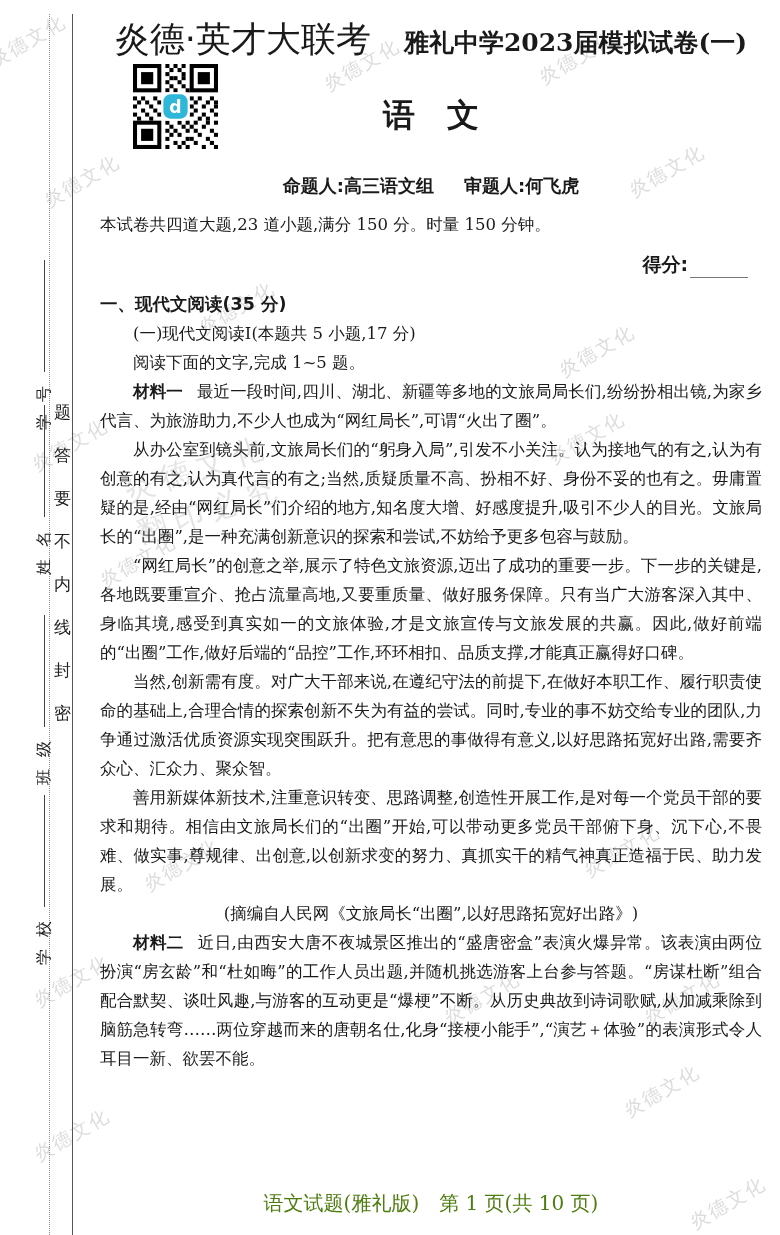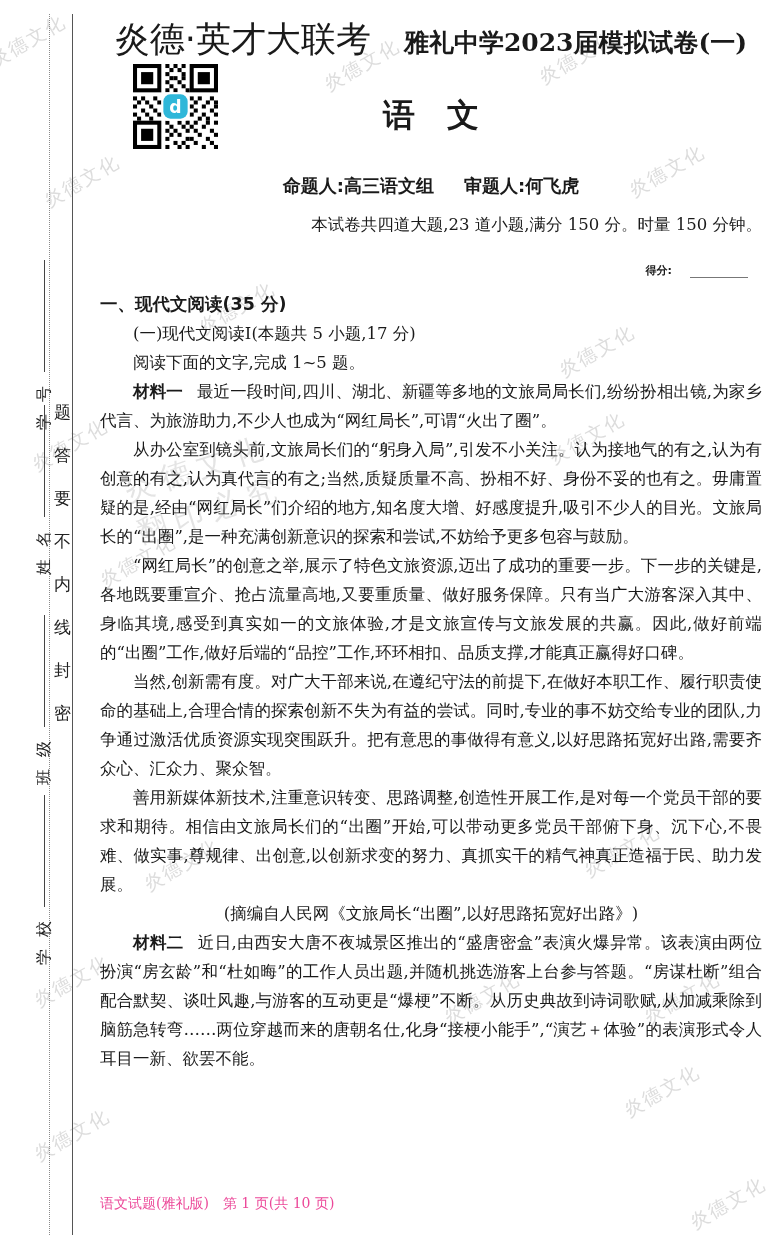--- a/index.html
+++ b/index.html
@@ -35,35 +35,35 @@
 
   
   .main{position:absolute;left:100px;top:0;width:662px;}
   .exam-header{text-align:center;margin-top:22px;white-space:nowrap;line-height:34px;}
   .brand{font-family:"DejaVu Sans","Liberation Sans",sans-serif;font-weight:400;font-size:35px;}
   .exam-name{font-family:"DejaVu Serif","Liberation Serif",serif;font-weight:600;font-size:25px;margin-left:33px;}
   .subject{text-align:center;margin-top:33px;font-size:32px;font-weight:bold;line-height:38px;
            font-family:"DejaVu Sans","Liberation Sans",sans-serif;}
   .persons{display:flex;justify-content:center;gap:30px;margin-top:40px;line-height:24px;
            font-family:"DejaVu Sans","Liberation Sans",sans-serif;font-weight:bold;font-size:18px;}
-  .instructions{text-align:right;margin-top:16px;font-size:16.5px;line-height:22px;}
+  .instructions{text-align:left;margin-top:16px;font-size:16.5px;line-height:22px;}
   .score-row{display:flex;justify-content:flex-end;align-items:flex-end;padding-right:14px;
              margin-top:18px;height:24px;font-family:"DejaVu Sans","Liberation Sans",sans-serif;
-             font-weight:bold;font-size:11px;gap:16px;}
+             font-weight:bold;font-size:19px;}
   .score-blank{display:inline-block;width:58px;height:20px;border-bottom:1.5px solid #777;margin-left:2px;}
 
   .sec{margin:12px 0 0 0;font-family:"DejaVu Sans","Liberation Sans",sans-serif;
        font-weight:bold;font-size:17.5px;line-height:29px;}
   .sub{font-size:16.5px;line-height:29px;text-indent:2em;}
   .para{margin:0;font-size:16.5px;line-height:29px;text-align:justify;text-indent:2em;}
   .mat{font-family:"DejaVu Sans","Liberation Sans",sans-serif;font-weight:bold;margin-right:14px;}
   .attr{margin:0;font-size:16.5px;line-height:29px;text-align:center;}
 
-  .footer{position:absolute;left:100px;top:1192px;width:662px;
-          font-size:14px;color:#ec4899;line-height:22px;}
+  .footer{position:absolute;left:100px;top:1192px;width:662px;text-align:center;
+          font-size:20px;color:#4d7c0f;line-height:22px;}
 </style>
 </head>
 <body>
 
 <div class="page">
 
   <div class="wm" style="left:-14px;top:28px">炎德文化</div>
   <div class="wm" style="left:40px;top:168px">炎德文化</div>
   <div class="wm" style="left:320px;top:52px">炎德文化</div>
   <div class="wm" style="left:535px;top:45px">炎德文化</div>

